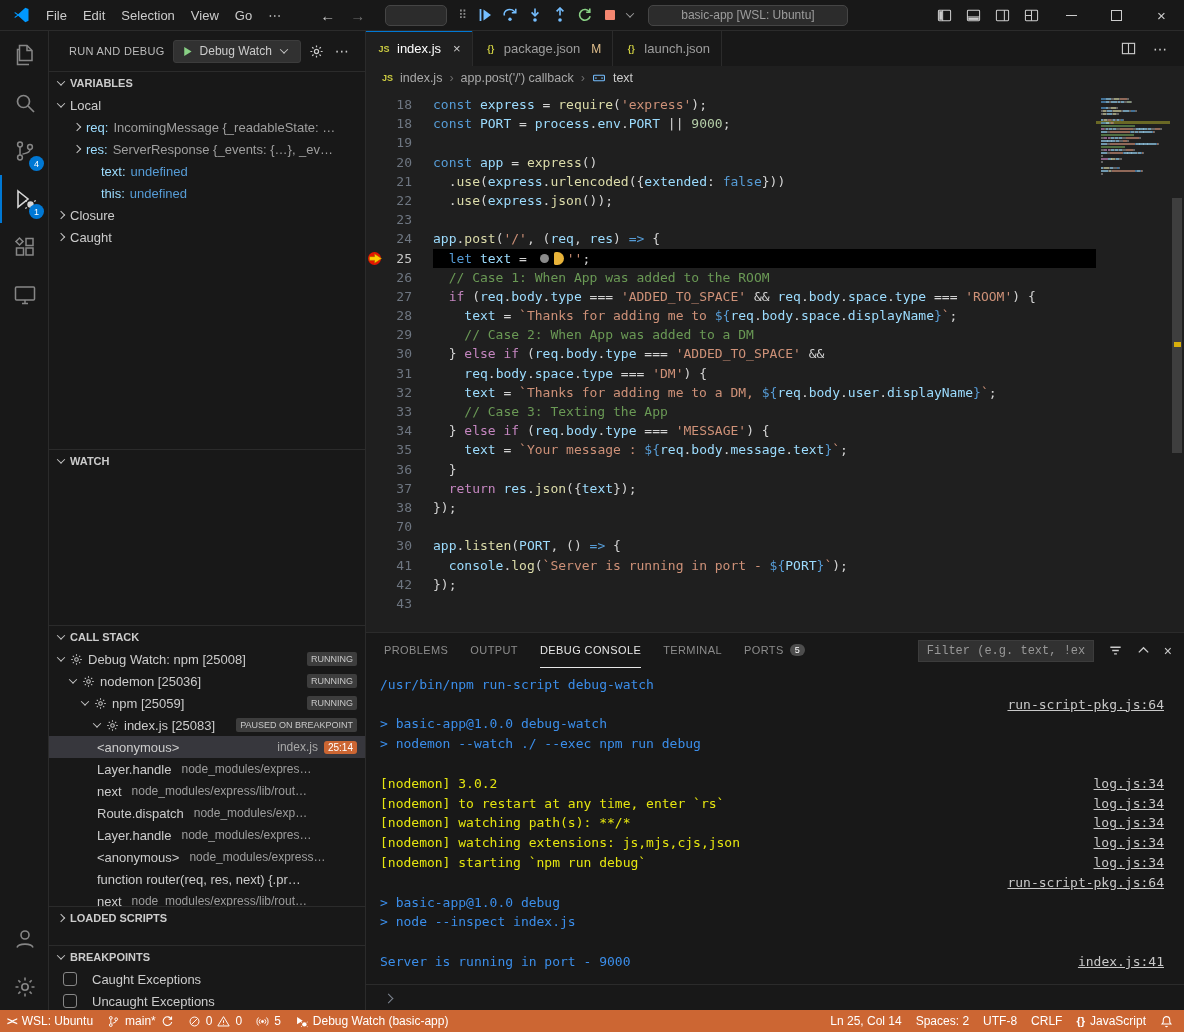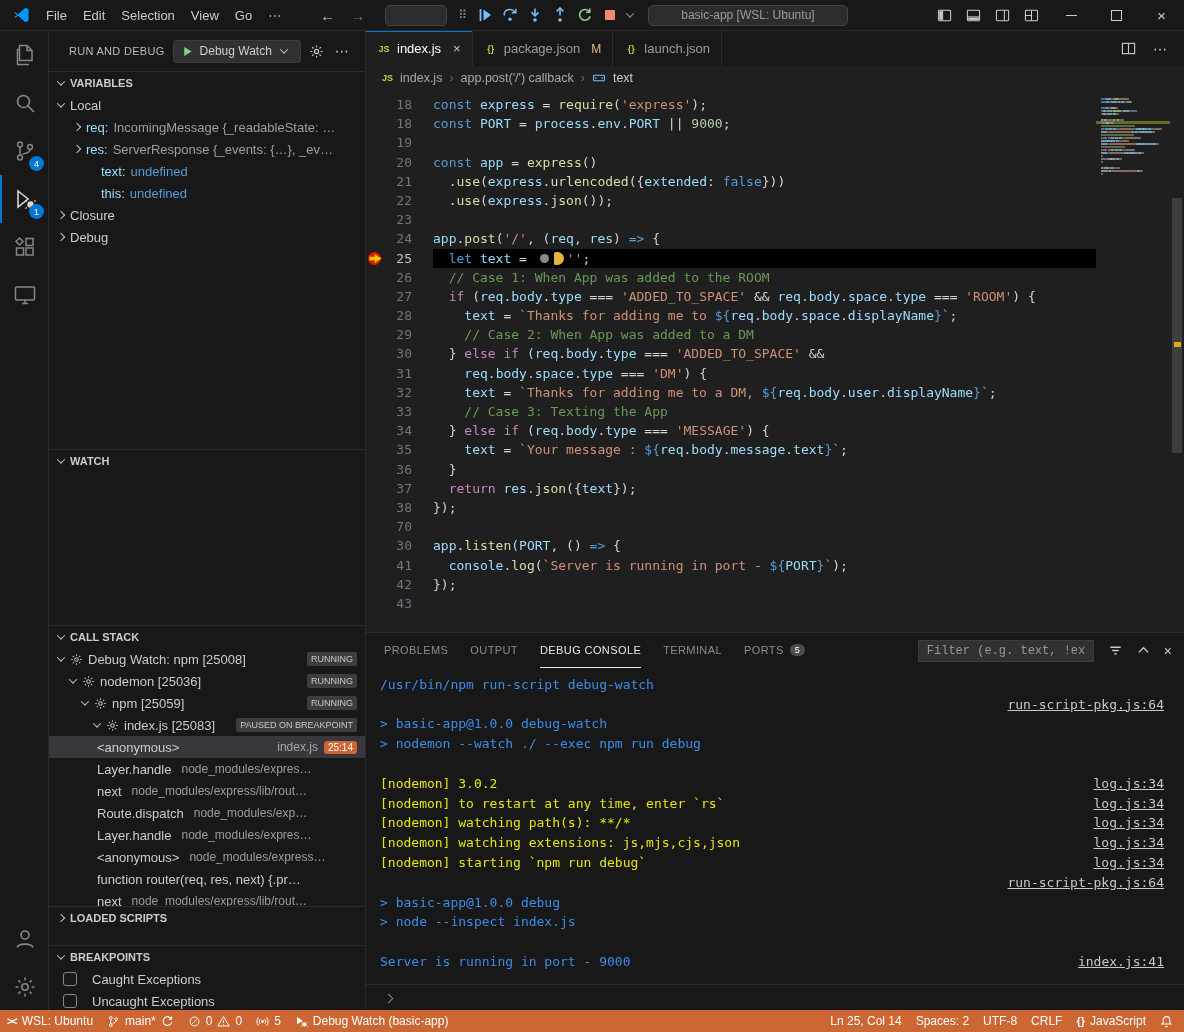--- a/index.html
+++ b/index.html
@@ -377,21 +377,21 @@
             <span class="chev-space"></span>
             <span class="vname">this:</span>
             <span class="vundef">undefined</span>
           </div>
           <div class="row" style="padding-left: 6px;">
             <span class="chev right"></span>
             <span class="scope">Closure</span>
           </div>
           <div class="row" style="padding-left: 6px;">
             <span class="chev right"></span>
-            <span class="scope">Debug</span>
+            <span class="scope">Caught</span>
           </div>
         </div>
       <div class="section sec-watch" id="sec-watch">
           <div class="sec-h">
             <span class="chev down"></span>
             <span>WATCH</span>
           </div>
         </div>
       <div class="section sec-stack" id="sec-stack">
           <div class="sec-h">

